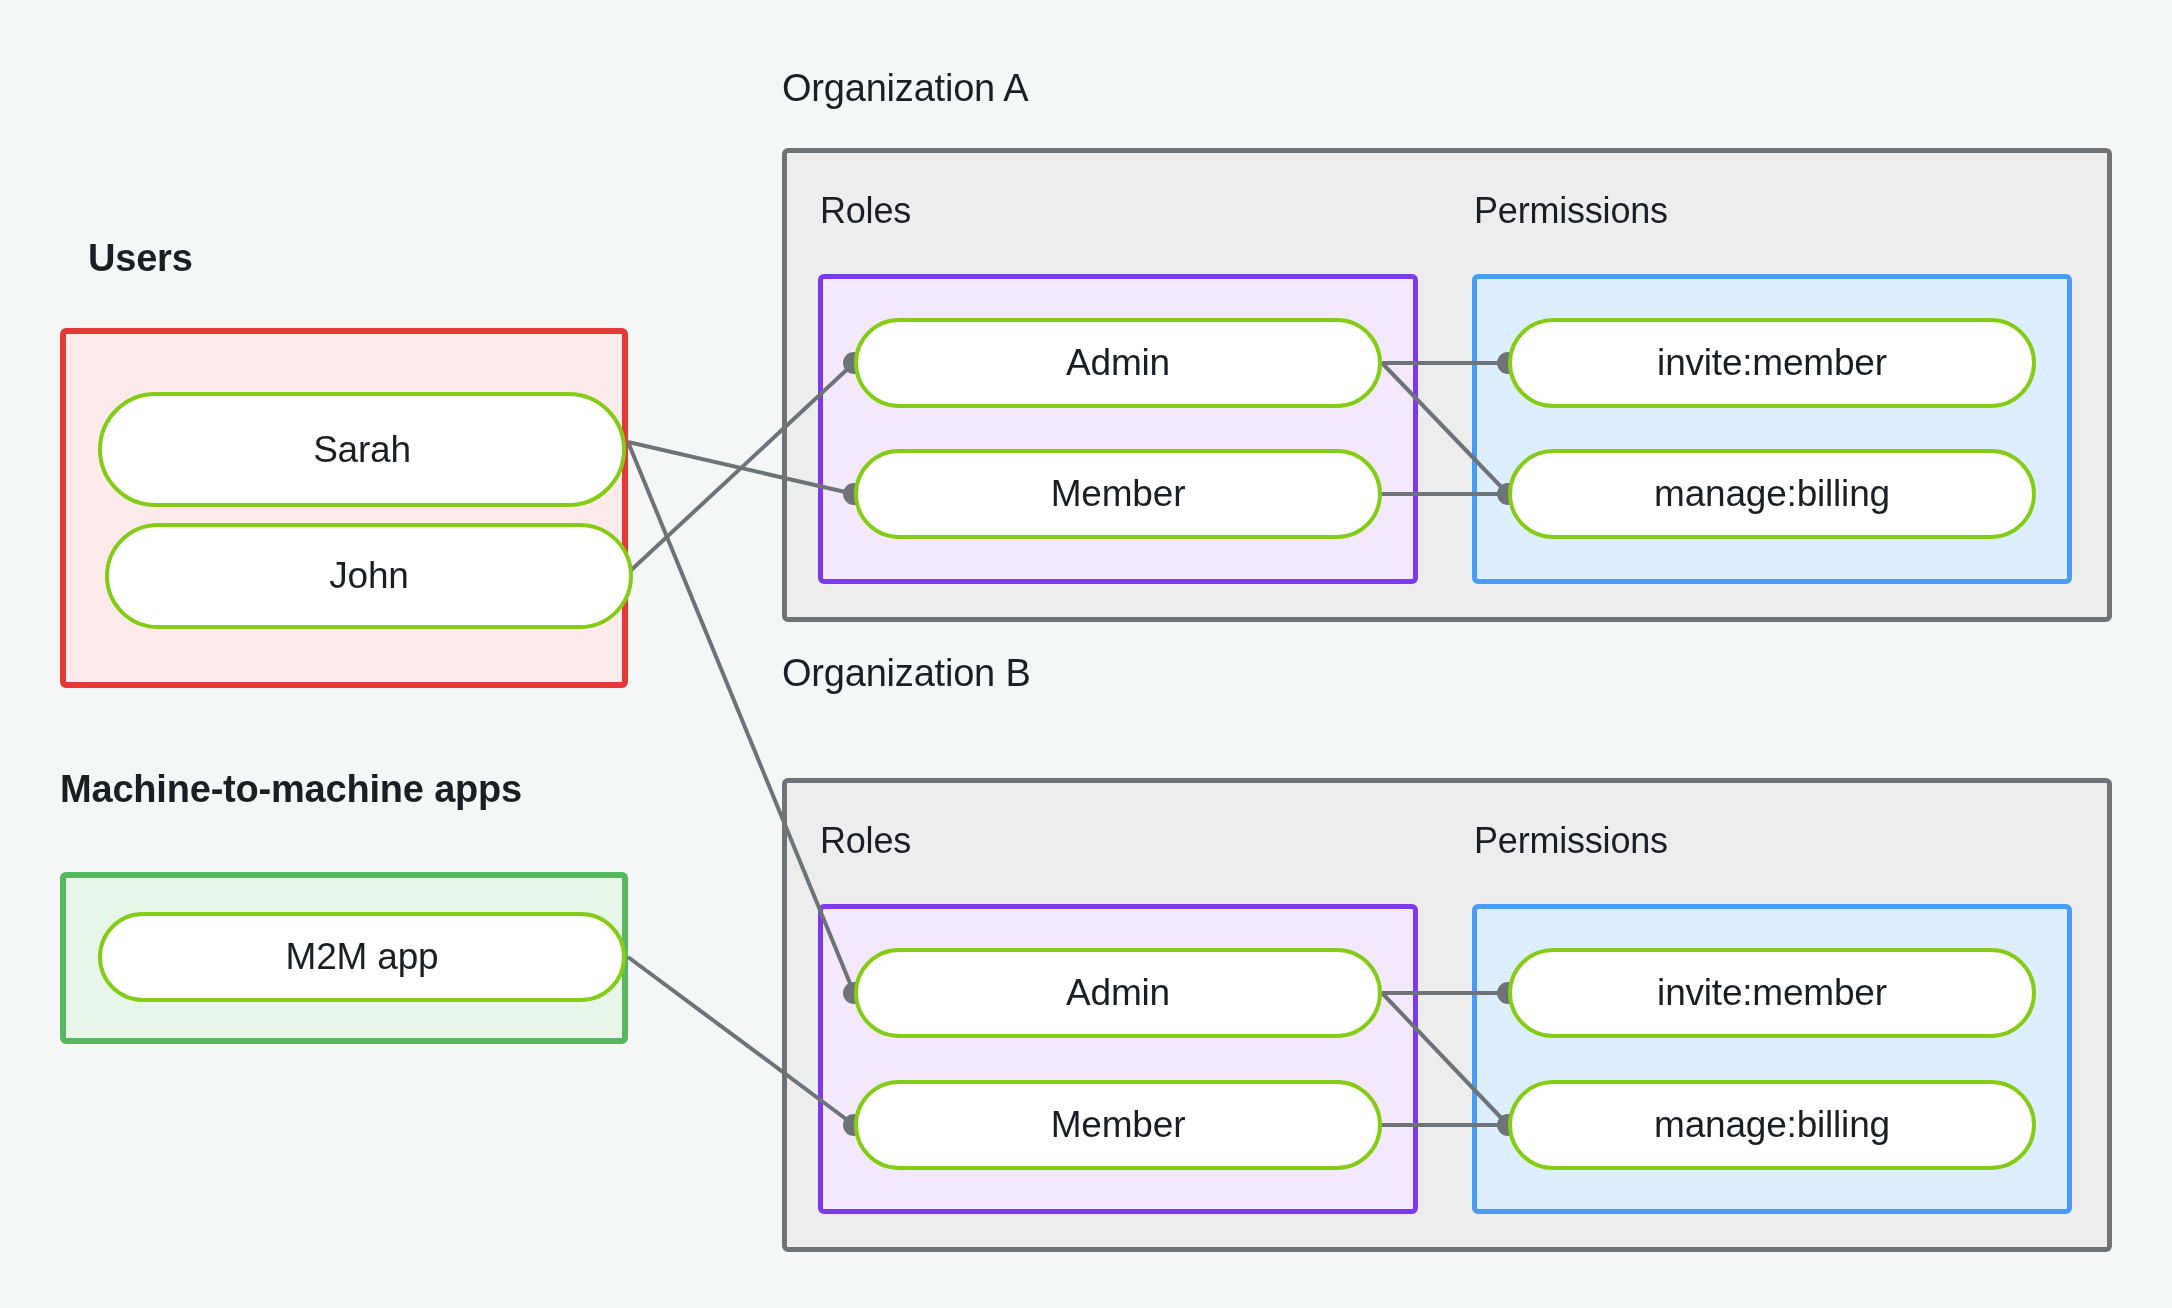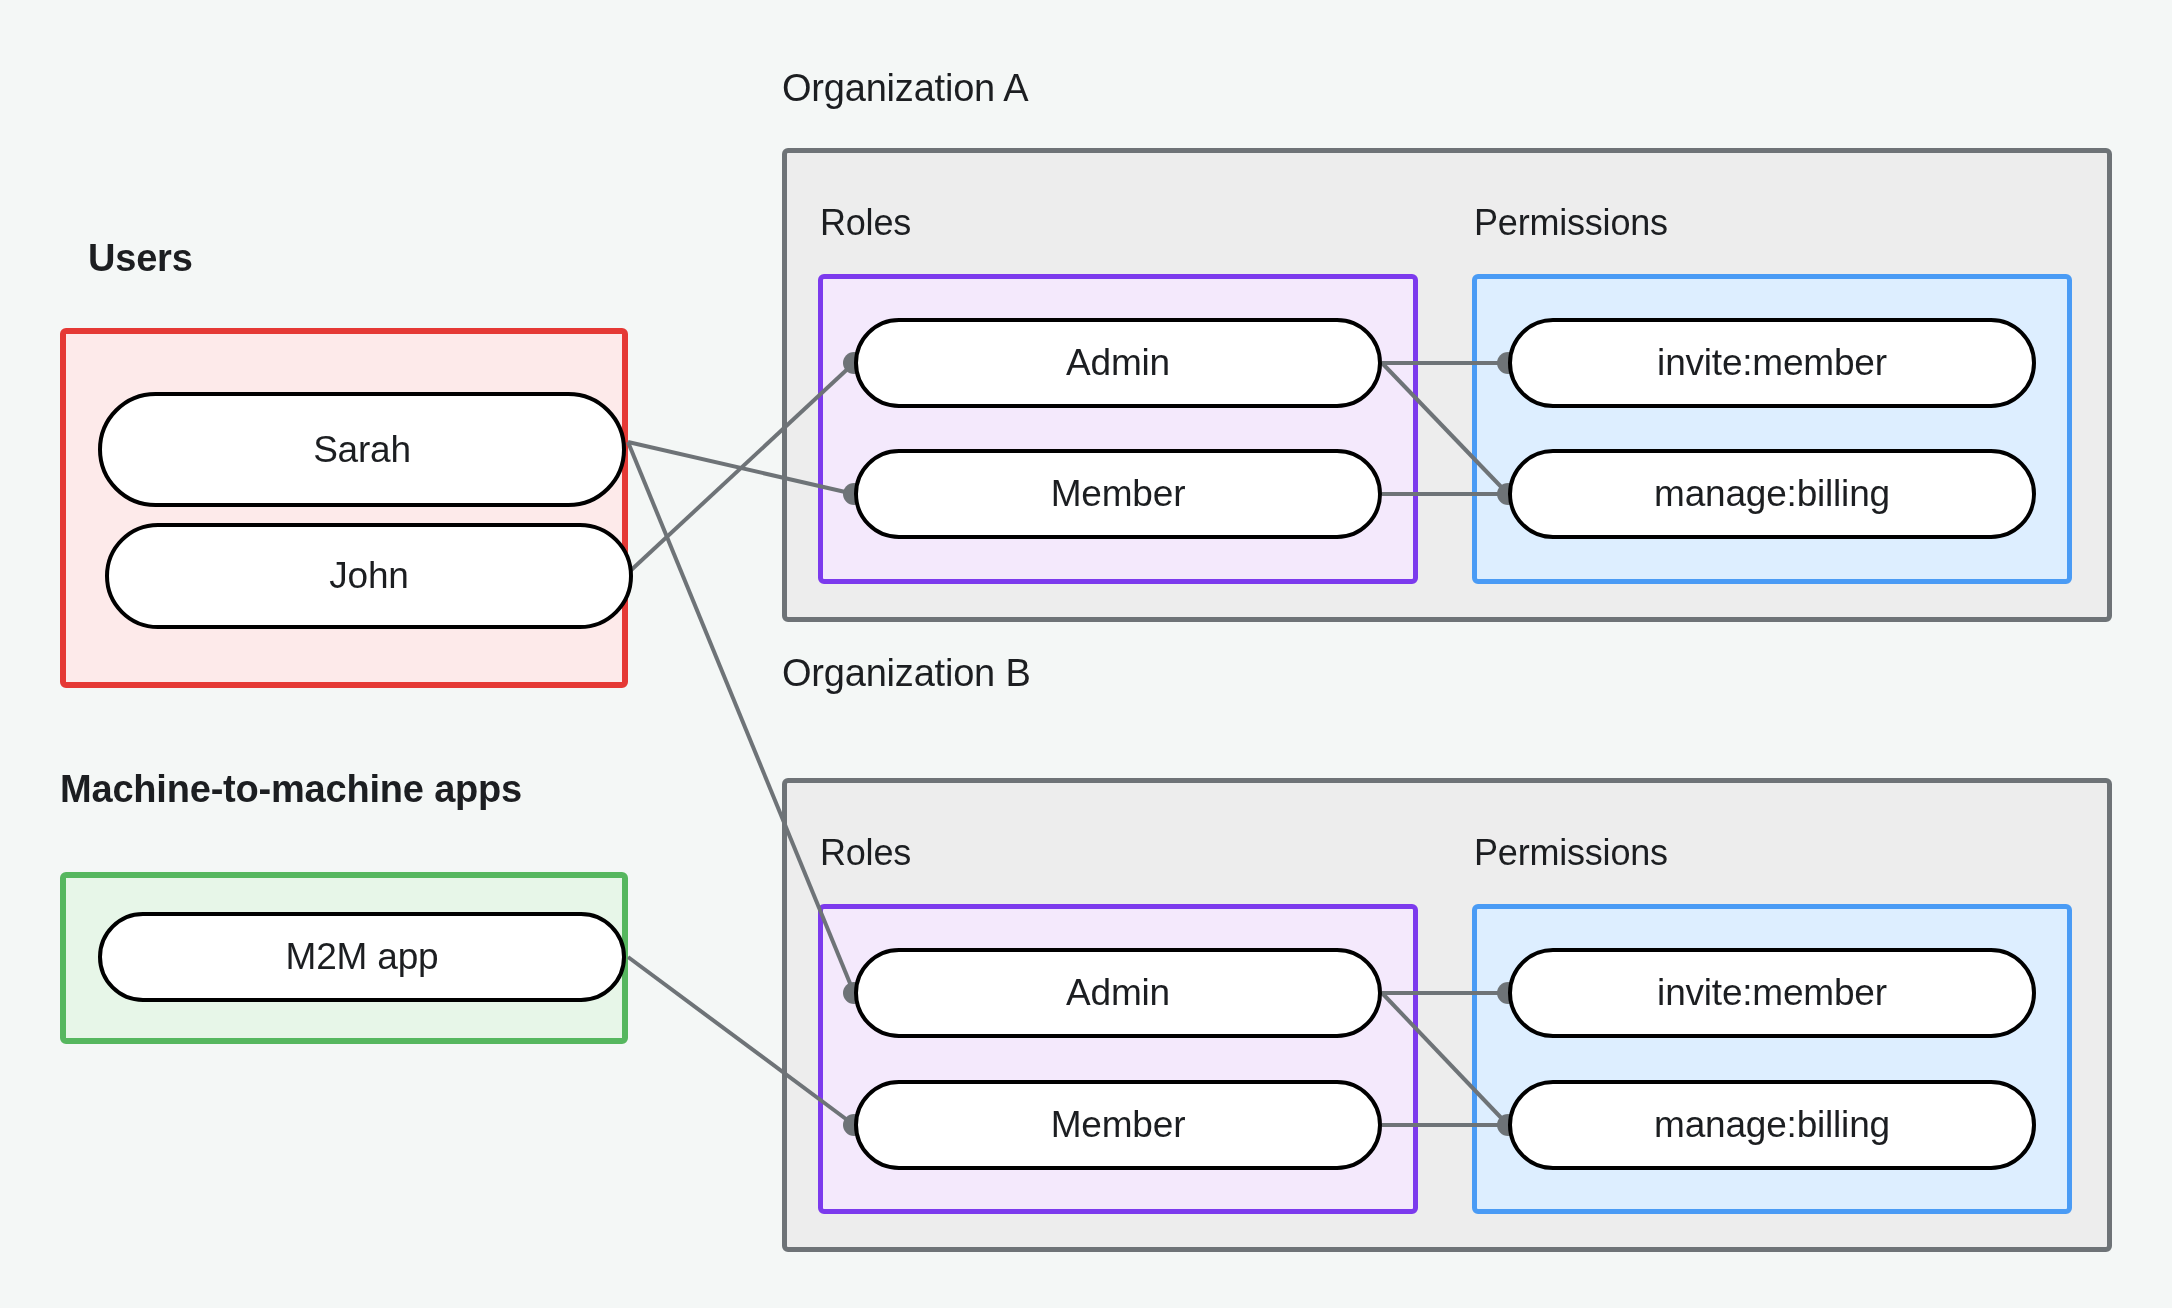--- a/index.html
+++ b/index.html
@@ -45,21 +45,20 @@
     z-index: 3;
   }
   .group-label {
     position: absolute;
     font-size: 36px;
     font-weight: 400;
     color: #1c1e21;
     letter-spacing: -0.2px;
     white-space: nowrap;
     z-index: 6;
-    margin-top: 12px;
   }
   .container-box {
     position: absolute;
     box-sizing: border-box;
     border-radius: 6px;
     z-index: 1;
   }
   .org-box {
     background: #ededed;
     border: 5px solid #6e7377;
@@ -79,21 +78,21 @@
   }
   .perms-box {
     background: #ddeeff;
     border: 5px solid #4a9bf5;
     z-index: 2;
   }
   .node {
     position: absolute;
     box-sizing: border-box;
     background: #ffffff;
-    border: 4px solid #000000;
+    border: 4px solid #84cc16;
     border-radius: 999px;
     display: flex;
     align-items: center;
     justify-content: center;
     font-size: 37px;
     font-weight: 400;
     color: #1c1e21;
     letter-spacing: -0.2px;
     white-space: nowrap;
     z-index: 8;

